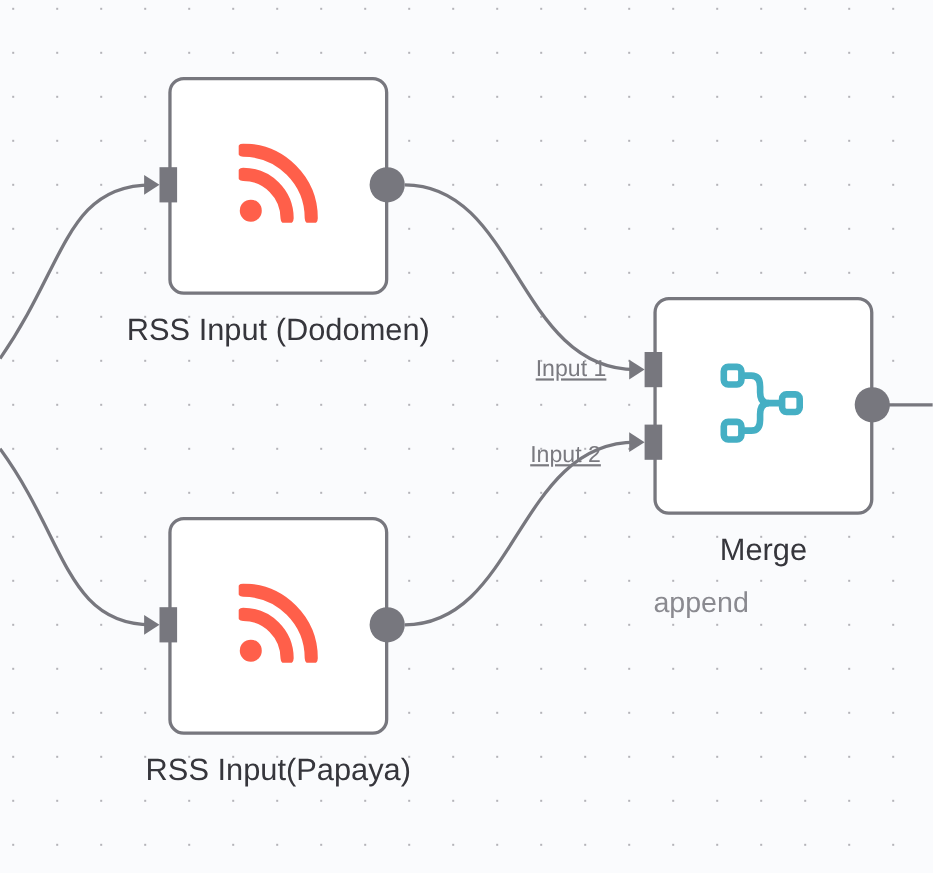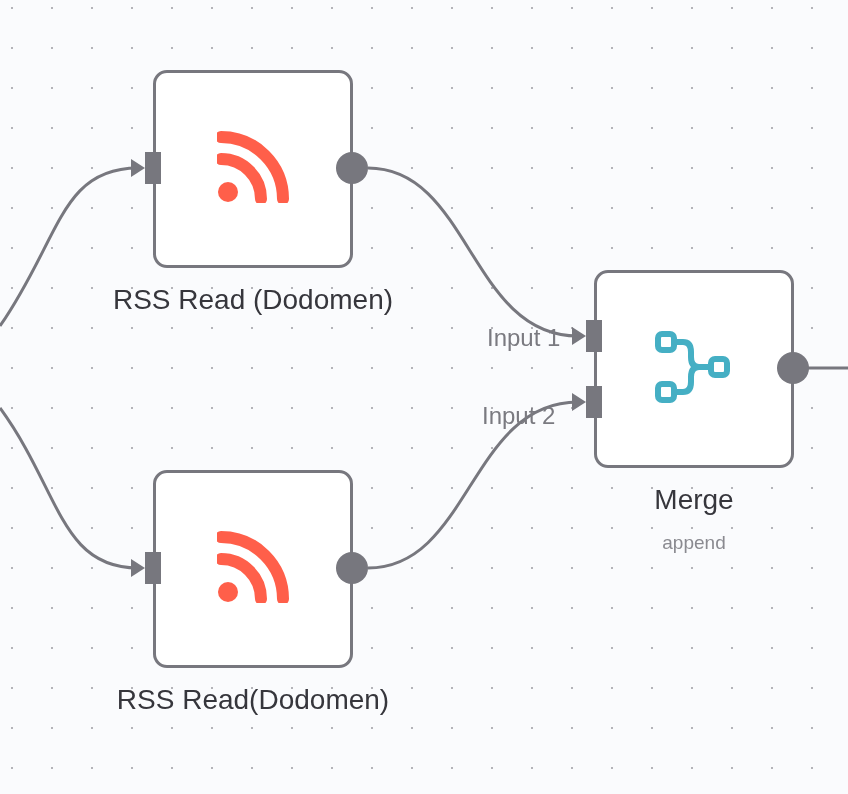--- a/index.html
+++ b/index.html
@@ -16,30 +16,30 @@
     position:absolute; box-sizing:border-box;
     width:200px; height:198px;
     background:#ffffff; border:3px solid #77777e; border-radius:14px;
   }
   .node-icon { position:absolute; left:50%; top:50%; transform:translate(-50%,-50%); }
   .label {
     position:absolute; text-align:center; color:#36363c; font-size:28px;
     width:360px; white-space:nowrap;
   }
   .sublabel {
-    position:absolute; text-align:center; color:#8a8a90; font-size:19px; width:200px;
+    position:absolute; color:#8a8a90; font-size:26px; width:200px;
   }
   .in-handle {
     position:absolute; width:16px; height:32px; background:#77777e;
   }
   .out-handle {
     position:absolute; width:32px; height:32px; border-radius:50%; background:#77777e;
   }
   .input-label {
-    position:absolute; font-size:24px; color:#7a7a80; white-space:nowrap;
+    position:absolute; font-size:21px; color:#7a7a80; white-space:nowrap;text-decoration:underline;
   }
 </style>
 </head>
 <body>
 
 <svg id="edges" width="848" height="794">
   <g fill="none" stroke="#77777e" stroke-width="3">
     <path d="M0,326 C60,240 60,168 138,168"></path>
     <path d="M0,408 C60,490 60,568 138,568"></path>
     <path d="M368,168 C470,168 470,336 578,336"></path>
@@ -58,34 +58,34 @@
   <span class="node-icon">
     <svg width="72" height="72" viewBox="0 0 72 72">
       <circle cx="11" cy="61" r="10" fill="#ff5f4a"></circle>
       <path d="M4,28 A40,40 0 0 1 44,68" fill="none" stroke="#ff5f4a" stroke-width="12" stroke-linecap="round"></path>
       <path d="M4,6 A62,62 0 0 1 66,68" fill="none" stroke="#ff5f4a" stroke-width="12" stroke-linecap="round"></path>
     </svg>
   </span>
 </div>
 <div class="in-handle" style="left:145px; top:152px;"></div>
 <div class="out-handle" style="left:336px; top:152px;"></div>
-<div class="label" style="left:73px; top:284px;">RSS Read (Dodomen)</div>
+<div class="label" style="left:73px; top:284px;">RSS Input (Dodomen)</div>
 
 <div class="node" style="left:153px; top:470px;">
   <span class="node-icon">
     <svg width="72" height="72" viewBox="0 0 72 72">
       <circle cx="11" cy="61" r="10" fill="#ff5f4a"></circle>
       <path d="M4,28 A40,40 0 0 1 44,68" fill="none" stroke="#ff5f4a" stroke-width="12" stroke-linecap="round"></path>
       <path d="M4,6 A62,62 0 0 1 66,68" fill="none" stroke="#ff5f4a" stroke-width="12" stroke-linecap="round"></path>
     </svg>
   </span>
 </div>
 <div class="in-handle" style="left:145px; top:552px;"></div>
 <div class="out-handle" style="left:336px; top:552px;"></div>
-<div class="label" style="left:73px; top:684px;">RSS Read(Dodomen)</div>
+<div class="label" style="left:73px; top:684px;">RSS Input(Papaya)</div>
 
 <div class="node" style="left:594px; top:270px;">
   <span class="node-icon">
     <svg width="82" height="82" viewBox="0 0 82 82">
       <g fill="none" stroke="#45afc4" stroke-width="6" stroke-linejoin="round">
         <rect x="5" y="8" width="16" height="16" rx="4"></rect>
         <rect x="5" y="58" width="16" height="16" rx="4"></rect>
         <rect x="58" y="33" width="16" height="16" rx="4"></rect>
         <path d="M21,16 L30,16 Q38,16 38,26 L38,31 Q38,41 46,41 L58,41"></path>
         <path d="M21,66 L30,66 Q38,66 38,56 L38,51 Q38,41 46,41"></path>

